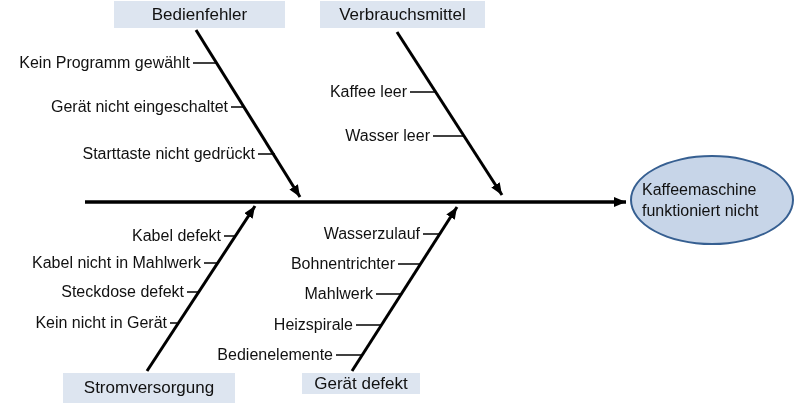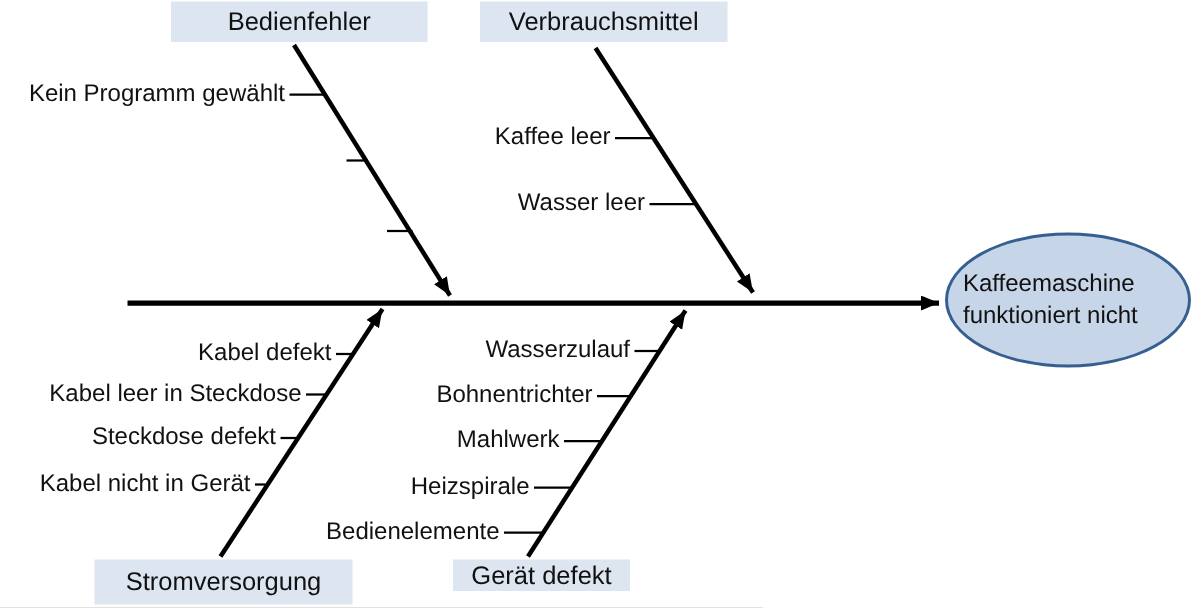--- a/index.html
+++ b/index.html
@@ -72,28 +72,30 @@
       <line x1="336" y1="355" x2="362" y2="355"></line>
     </g>
   </svg>
 
   <div class="category" style="left:114px;top:1px;width:171px;height:27px">Bedienfehler</div>
   <div class="category" style="left:320px;top:1px;width:165px;height:27px">Verbrauchsmittel</div>
   <div class="category" style="left:63px;top:373px;width:172px;height:30px">Stromversorgung</div>
   <div class="category" style="left:302px;top:373px;width:118px;height:21px">Gerät defekt</div>
 
   <div class="cause" style="right:610px;top:53px">Kein Programm gewählt</div>
+  <div class="cause" style="right:572px;top:97px">Gerät nicht eingeschaltet</div>
+  <div class="cause" style="right:545px;top:144px">Starttaste nicht gedrückt</div>
 
   <div class="cause" style="right:393px;top:82px">Kaffee leer</div>
   <div class="cause" style="right:370px;top:126px">Wasser leer</div>
 
   <div class="cause" style="right:579px;top:226px">Kabel defekt</div>
-  <div class="cause" style="right:599px;top:253px">Kabel leer in Steckdose</div>
+  <div class="cause" style="right:599px;top:253px">Kabel nicht in Mahlwerk</div>
   <div class="cause" style="right:616px;top:282px">Steckdose defekt</div>
-  <div class="cause" style="right:633px;top:313px">Kabel nicht in Gerät</div>
+  <div class="cause" style="right:633px;top:313px">Kein nicht in Gerät</div>
 
   <div class="cause" style="right:380px;top:224px">Wasserzulauf</div>
   <div class="cause" style="right:405px;top:254px">Bohnentrichter</div>
   <div class="cause" style="right:427px;top:284px">Mahlwerk</div>
   <div class="cause" style="right:447px;top:315px">Heizspirale</div>
   <div class="cause" style="right:467px;top:345px">Bedienelemente</div>
 
   <div class="effect">
     <div class="effect-text">Kaffeemaschine funktioniert nicht</div>
   </div>

